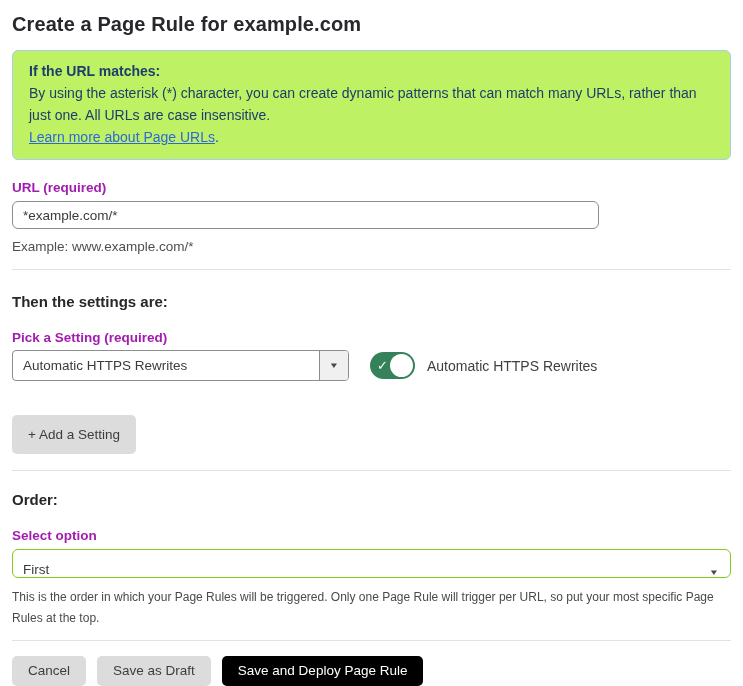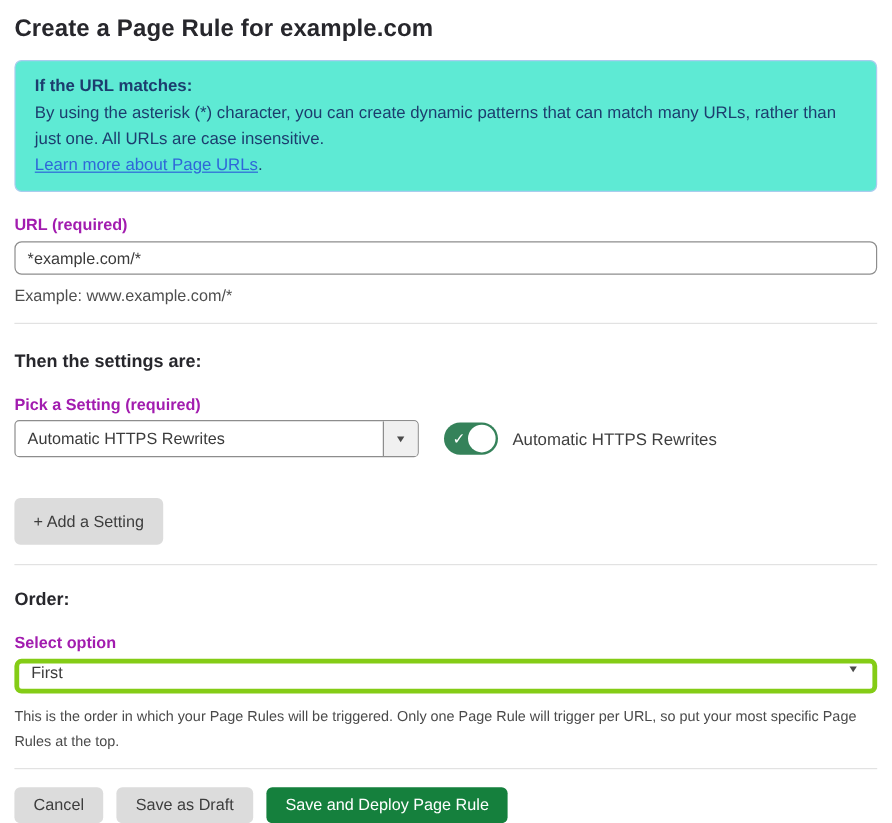--- a/index.html
+++ b/index.html
@@ -16,21 +16,21 @@
   .page-title {
     margin-top: 13px;
     font-size: 20px;
     font-weight: bold;
     color: #27272c;
     letter-spacing: 0.1px;
   }
 
   .info-box {
     margin-top: 14px;
-    background: #5eead4;
+    background: #bef264;
     border: 1px solid #a9cdee;
     border-radius: 6px;
     padding: 9px 16px 11px 16px;
     font-size: 14px;
     line-height: 22px;
     color: #1c3d6e;
   }
   .info-box .info-heading { font-weight: bold; }
   .info-box a.info-link {
     color: #2f67d8;
@@ -41,21 +41,21 @@
   .field-label {
     margin-top: 20px;
     font-size: 13.5px;
     color: #a21caf;
     font-weight: bold;
   }
 
   .text-input {
     display: block;
     margin-top: 6px;
-    width: 719px;
+    width: 587px;
     height: 28px;
     border: 1px solid #8d8d8d;
     border-radius: 6px;
     padding: 0 10px;
     font-family: "Liberation Sans", "DejaVu Sans", sans-serif;
     font-size: 13.5px;
     color: #3b3b3b;
     background: #ffffff;
   }
 
@@ -163,39 +163,39 @@
     font-family: "Liberation Sans", "DejaVu Sans", sans-serif;
     font-size: 13.5px;
     cursor: pointer;
     line-height: 30px;
   }
   .btn-gray {
     background: #dcdcdc;
     color: #3d3d3d;
   }
   .btn-primary {
-    background: #15803d;
+    background: #000000;
     color: #ffffff;
   }
   .add-setting-btn {
     margin-top: 34px;
     height: 39px;
     line-height: 29px;
   }
   .divider.after-add { margin-top: 16px; }
 
   .wide-select {
     margin-top: 6px;
     width: 719px;
     height: 29px;
-    border: 4px solid #84cc16;
+    border: 1px solid #84cc16;
     border-radius: 6px;
     background: #ffffff;
     display: flex;
-    align-items: flex-start;
+    align-items: flex-end;
     cursor: pointer;
   }
   .wide-select .select-value {
     flex: 1;
     font-size: 13.5px;
     color: #3b3b3b;
     padding-left: 10px;
   }
   .wide-select .arrow-glyph { margin-right: 12px; }
 

